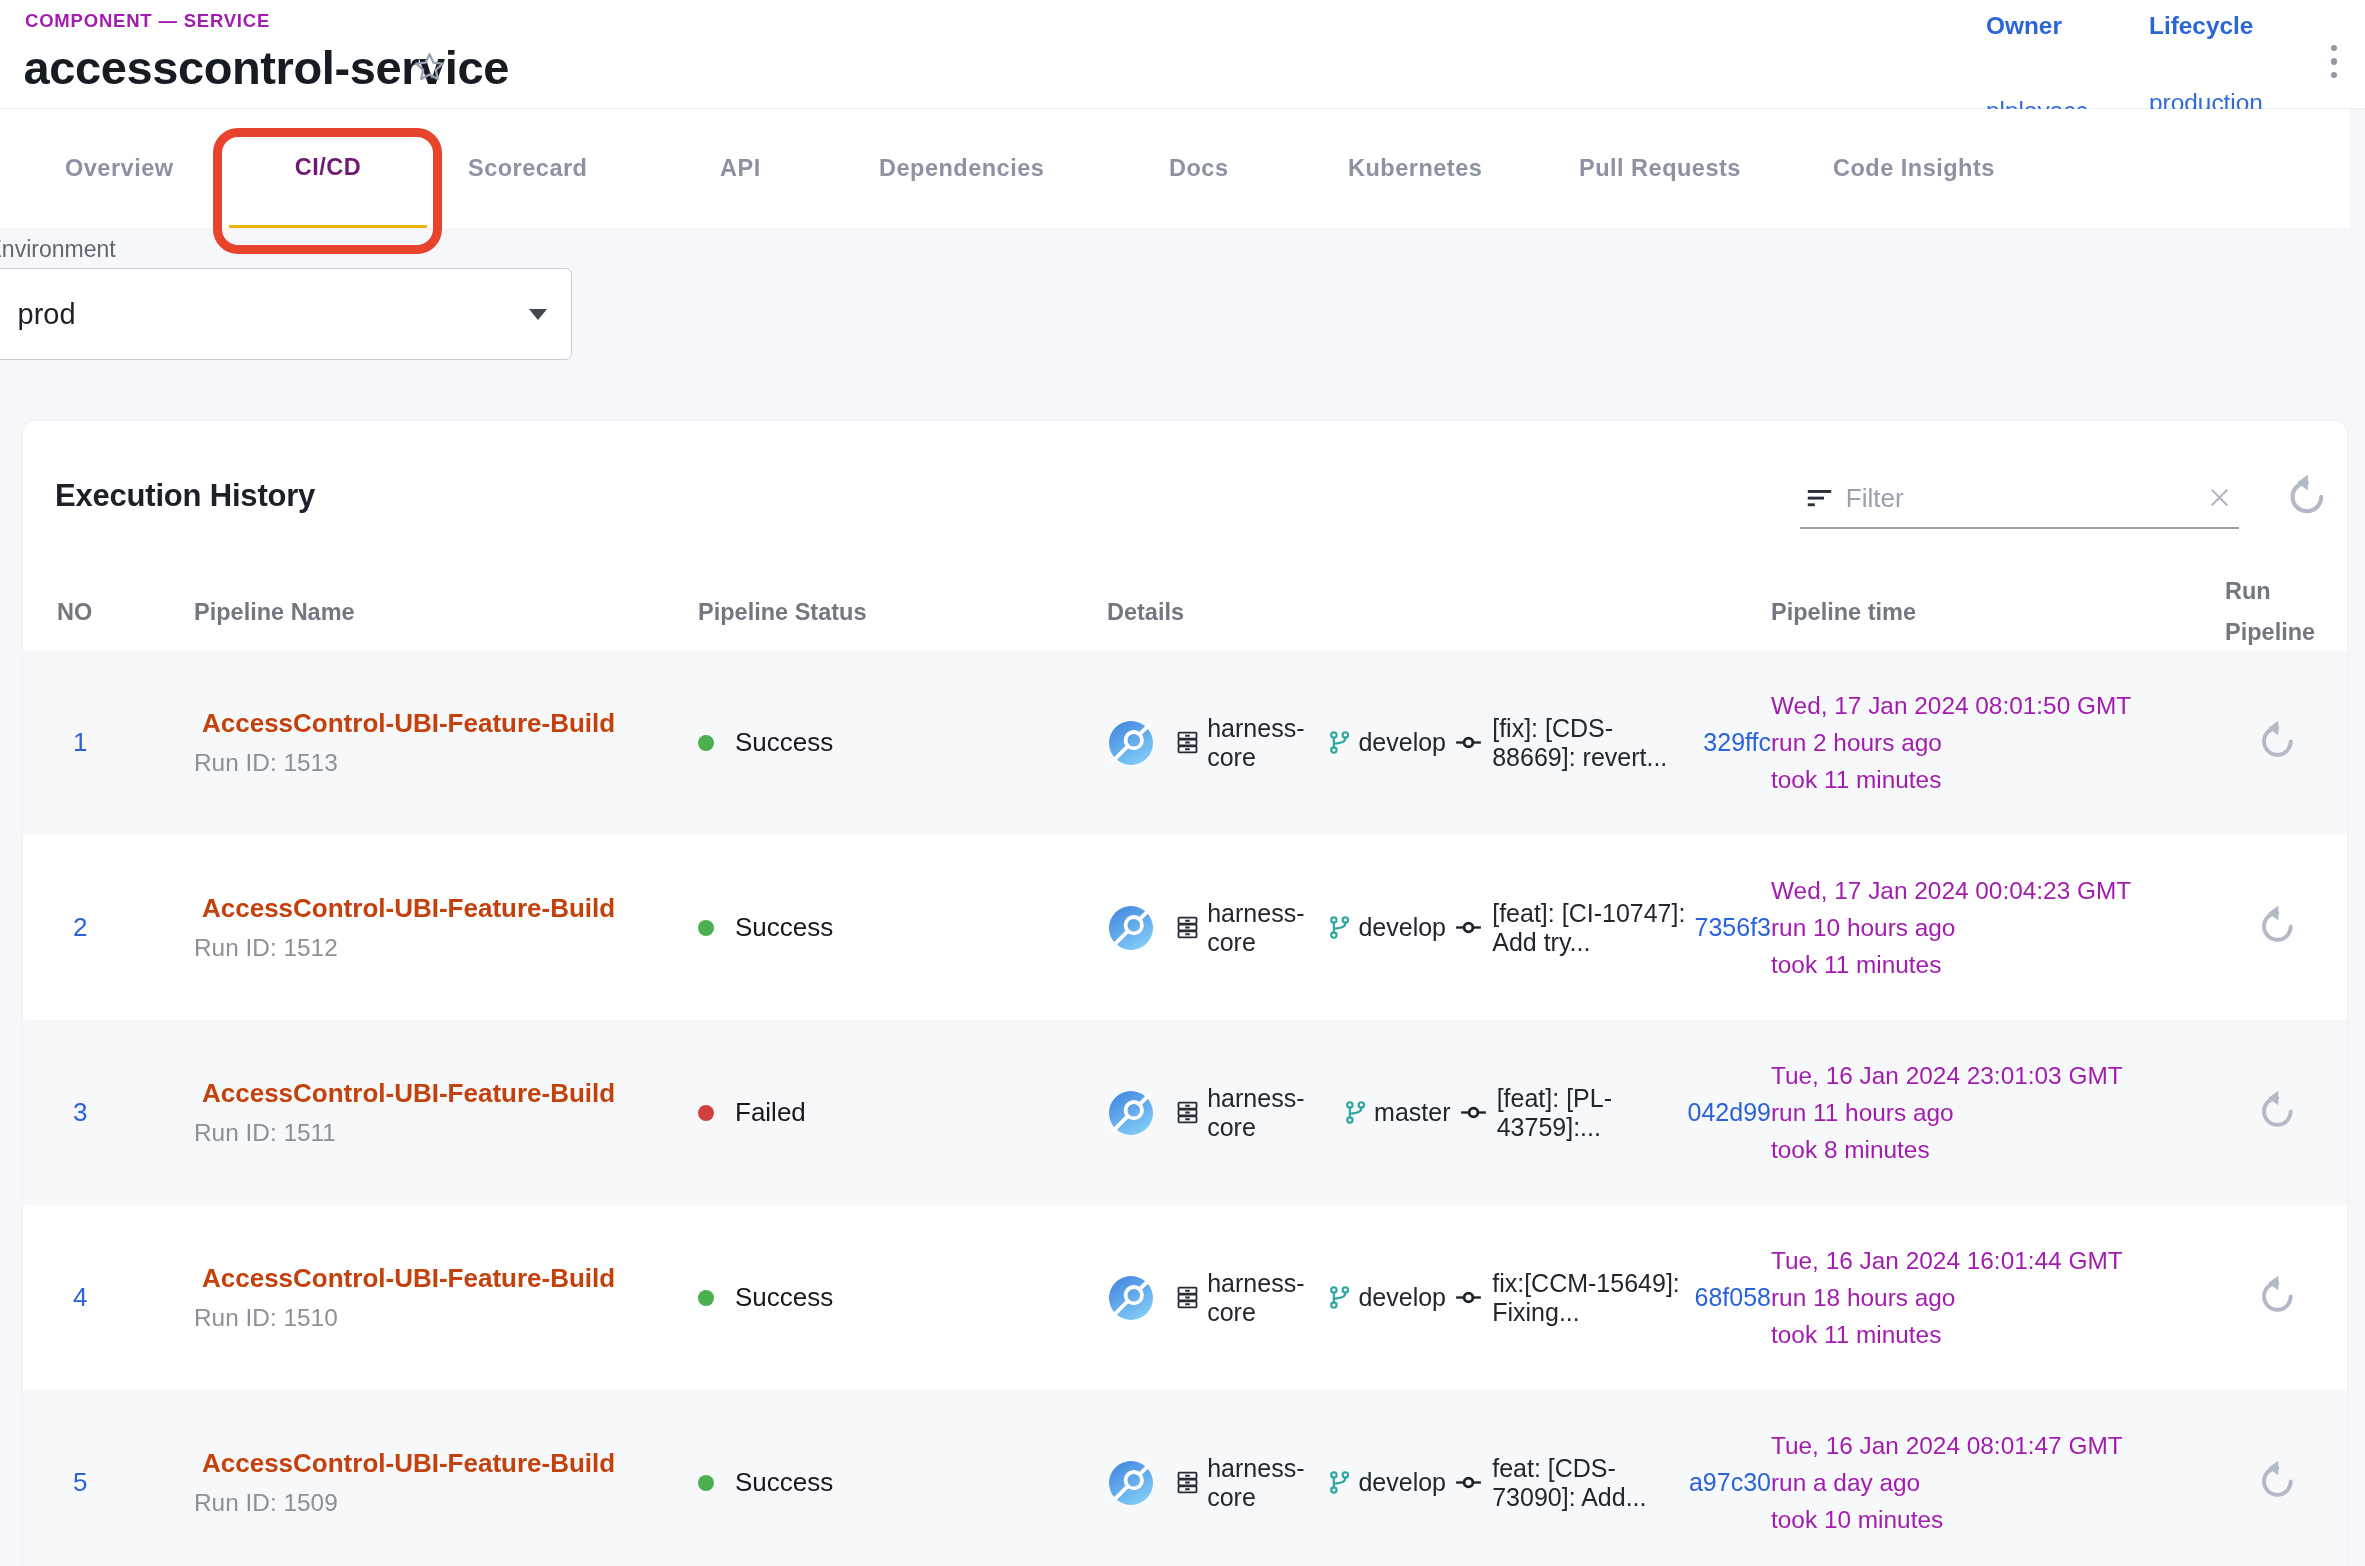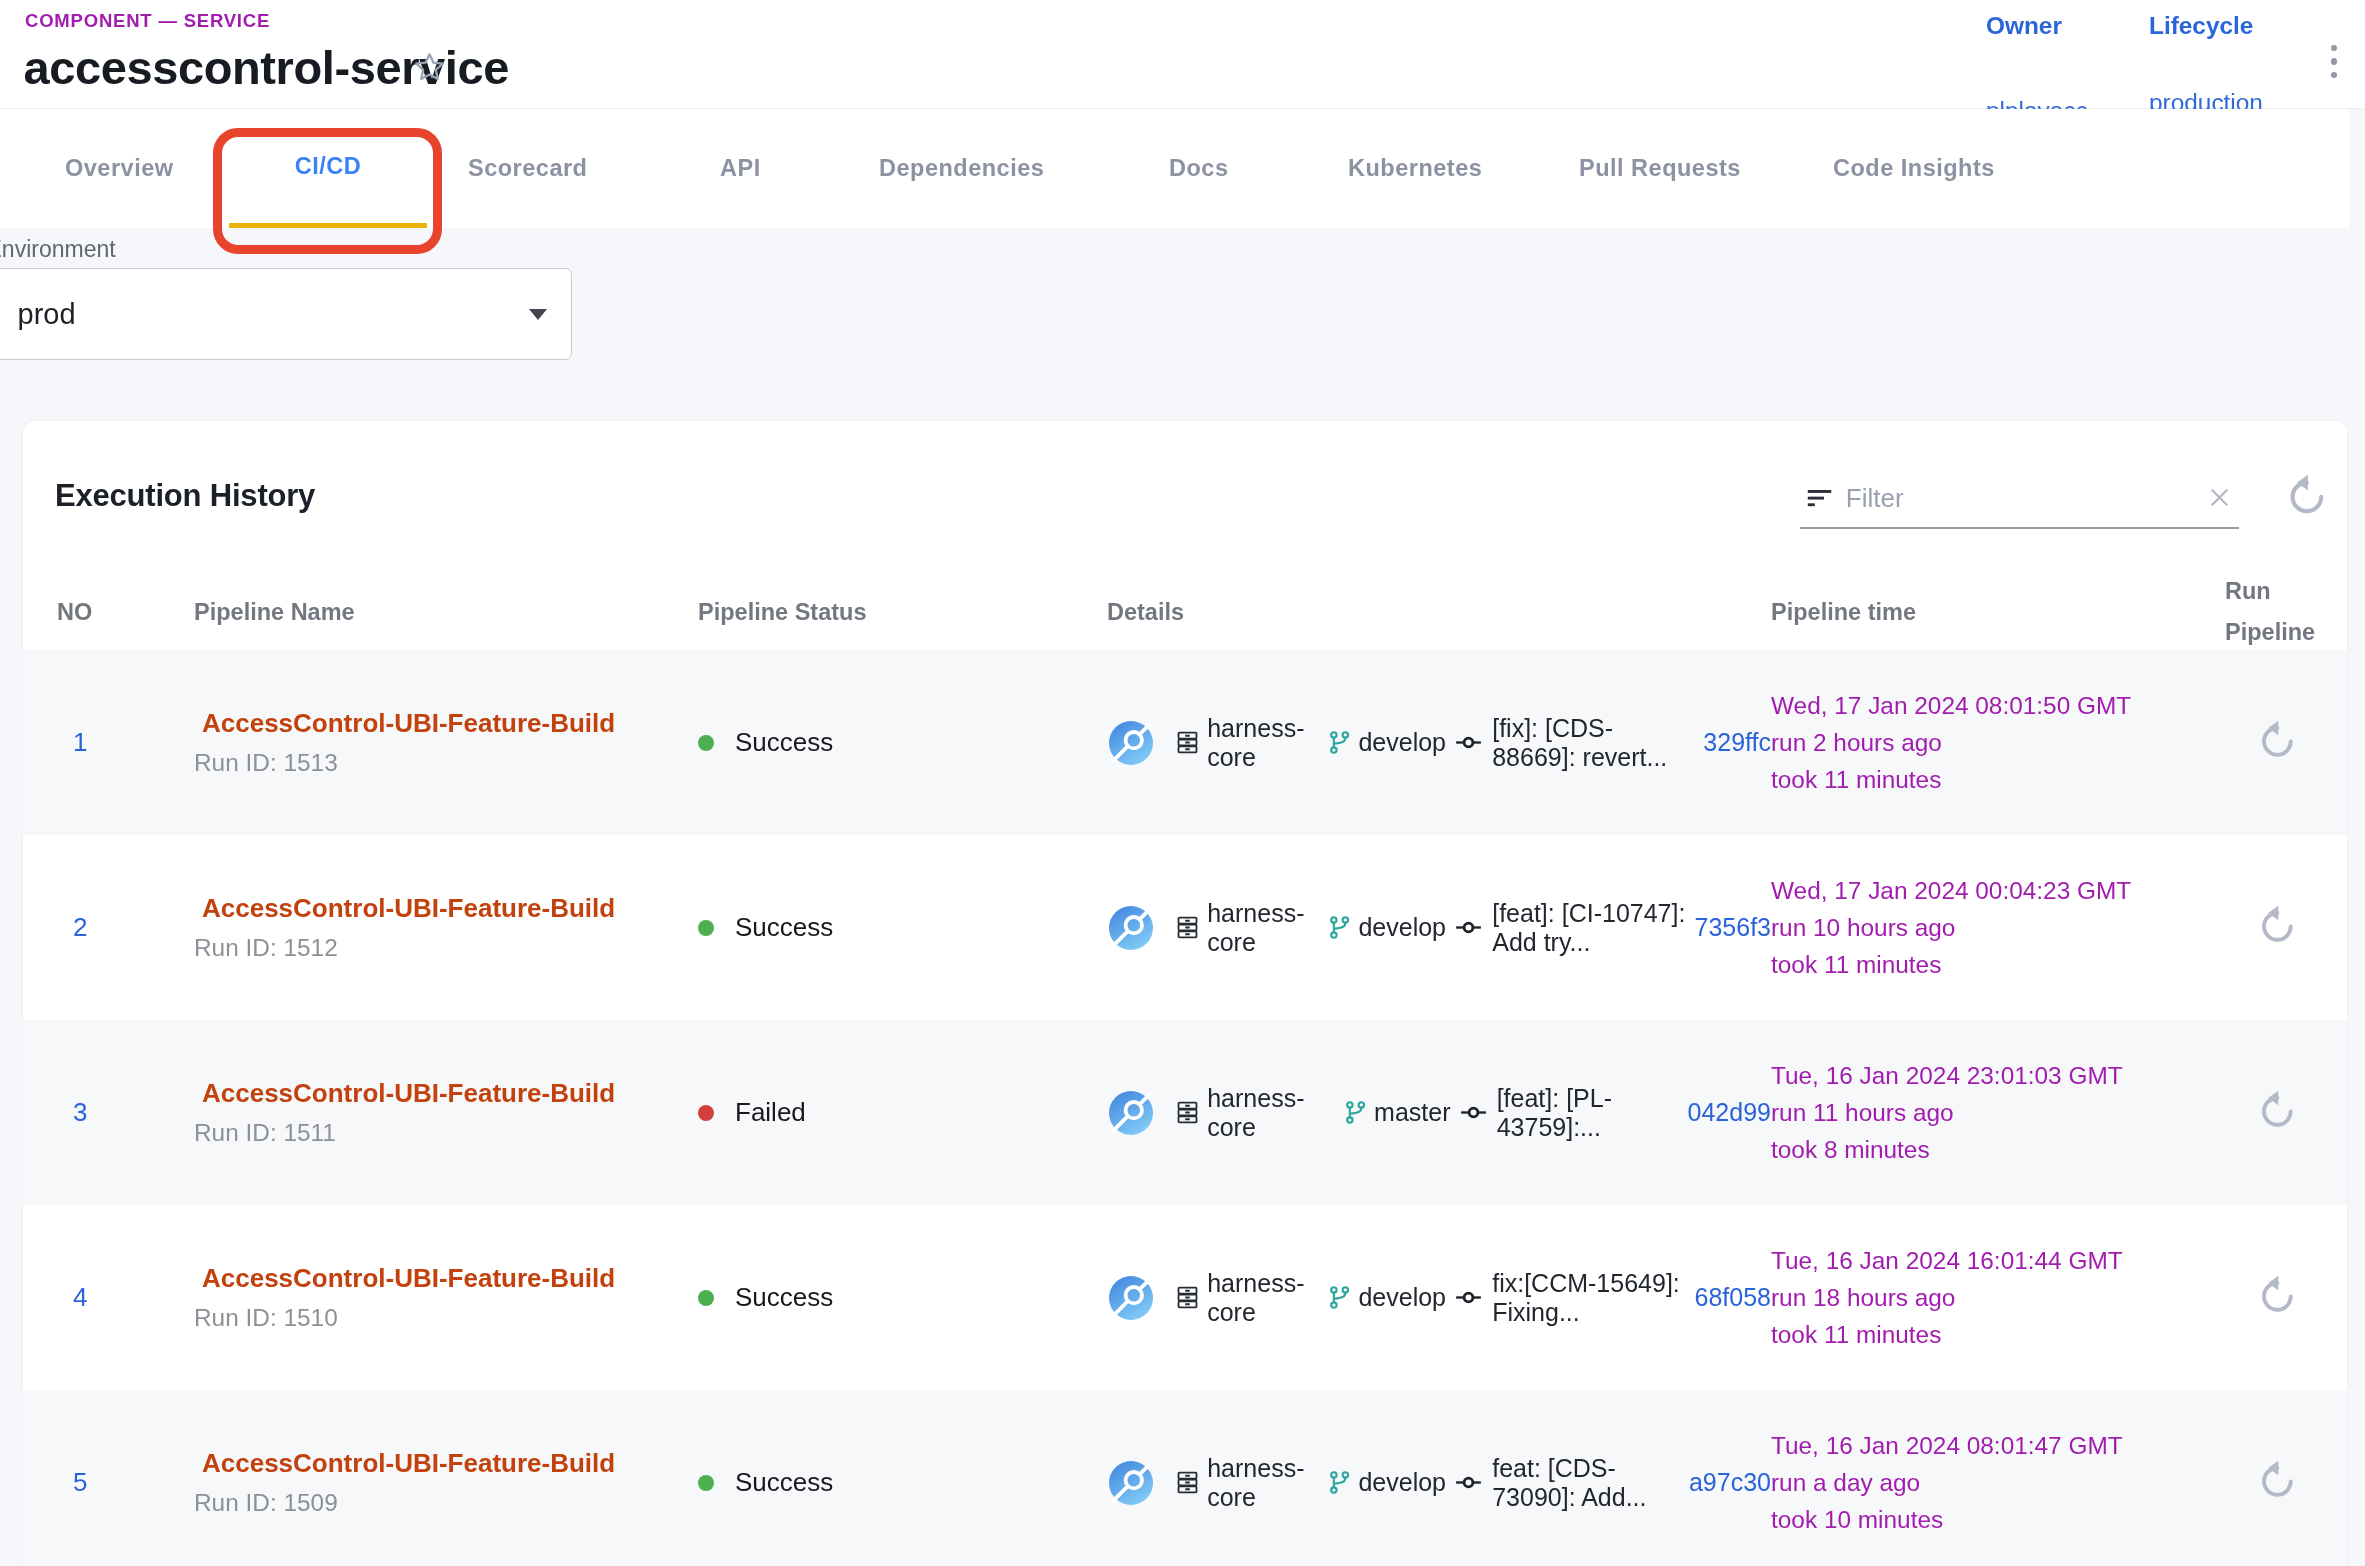--- a/index.html
+++ b/index.html
@@ -23,22 +23,22 @@
   .meta-label { font-size:24.4px; font-weight:700; color:#2b66d9; }
   .meta-value { font-size:24.4px; color:#2f6bd8;margin-top:39px; }
   .kebab { position:absolute; top:32px; left:2317px; width:34px; height:59px; background:none;
     border:none; display:flex; flex-direction:column; align-items:center; justify-content:center;
     gap:6.7px; cursor:pointer; }
   .kebab i { width:6.7px; height:6.7px; border-radius:50%; background:#9298a8; display:block; }
   
   .tabbar { position:absolute; top:109px; left:0; width:2350px; height:119px; background:#fff; }
   .tab { position:absolute; top:0; height:119px; display:flex; align-items:center;
     font-size:23.5px; font-weight:600; letter-spacing:0.5px; color:#8d92a3; cursor:pointer; }
-  .tab.active { color:#3b82f6; font-weight:700; justify-content:center;
-    border-bottom:5px solid #eab308; }
+  .tab.active { color:#701a75; font-weight:700; justify-content:center;
+    border-bottom:3px solid #eab308; }
   
   .annotation { position:absolute; top:128px; left:213px; width:229px; height:126px;
     border:9.2px solid #e8432c; border-radius:25px; pointer-events:none; z-index:5; }
   
   .band { position:absolute; top:229px; left:0; width:2366px; height:1338px; background:#f6f7fa; }
   .env-label { position:absolute; top:6.7px; left:-13.5px; font-size:23px; color:#62666f; }
   .env-select { position:absolute; top:39px; left:-13.5px; width:585px; height:92px;
     background:#fff; border:1.7px solid #c8ccd4; border-radius:6.7px; display:flex;
     align-items:center; padding:0 23.5px 0 30px; cursor:pointer; }
   .env-select .env-value { font-size:29px; color:#1d2026; flex:1; }

